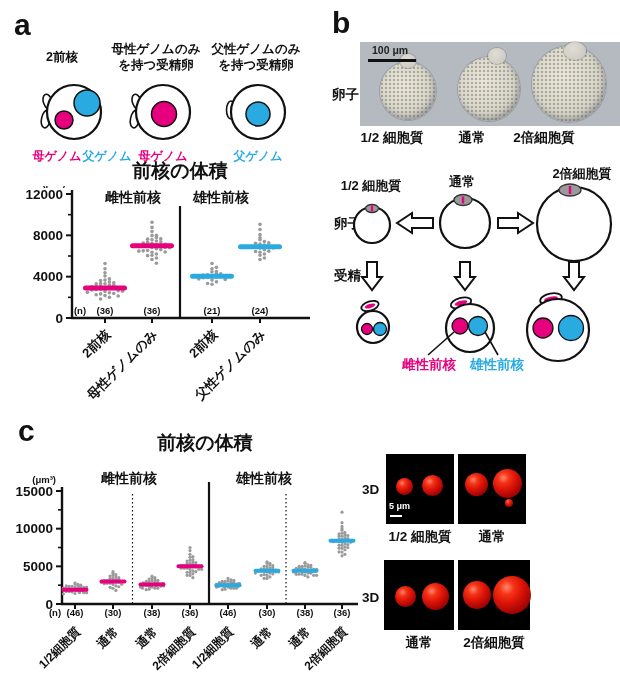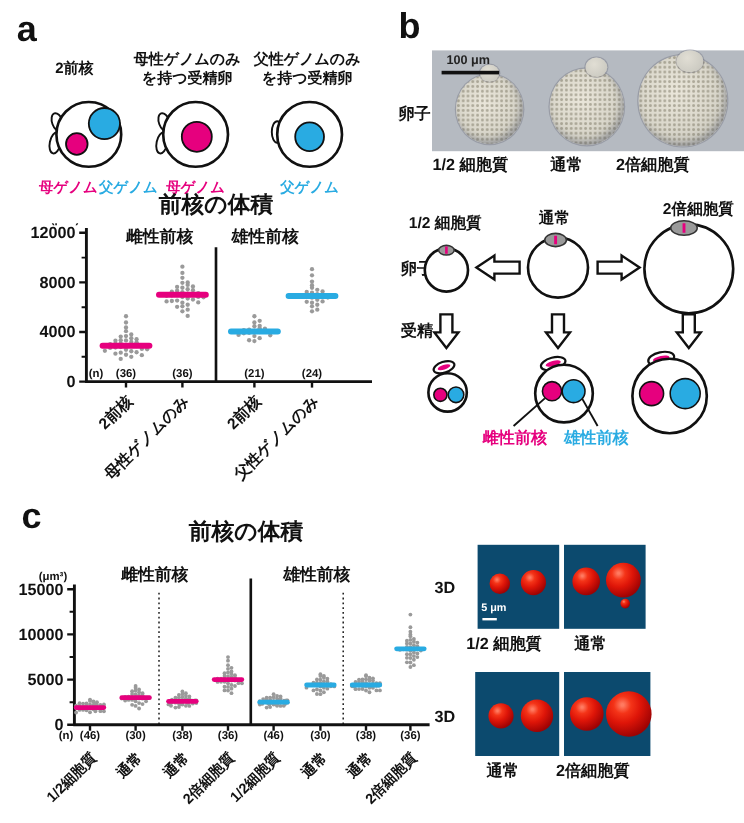--- a/index.html
+++ b/index.html
@@ -19,21 +19,21 @@
     background-image:radial-gradient(rgba(110,105,85,.45) .8px, rgba(0,0,0,0) 1.6px),
       radial-gradient(circle at 42% 40%, #eae6da 0%, #dad7cb 50%, #c4c3bb 82%, #b2b4b0 100%);
     background-size:4px 4px,100% 100%;
     box-shadow:inset -2px -3px 5px rgba(70,75,95,.35), 0 0 0 1px rgba(100,100,115,.35);}
   .mBump{position:absolute;border-radius:50%;
     background:radial-gradient(circle at 40% 35%, #e1ded4, #c5c4bc);
     box-shadow:0 0 0 1px rgba(100,100,115,.35);}
   .mbar{position:absolute;background:#111;}
   .mbarTxt{position:absolute;font-weight:bold;font-size:10.5px;color:#222;}
   
-  .sq{position:absolute;background:#0c4a6e;margin-left:12px;}
+  .sq{position:absolute;background:#000000;}
   .sphere{position:absolute;border-radius:50%;
     background:radial-gradient(circle at 36% 30%, #ff7a60 3%, #f43418 20%, #de1508 42%, #a30404 72%, #6e0000 100%);}
   .sbar{position:absolute;background:#fff;height:2px;}
   .sbarTxt{position:absolute;color:#fff;font-size:9px;font-weight:bold;}
 </style>
 </head>
 <body>
 
 <div class="fig">
 

